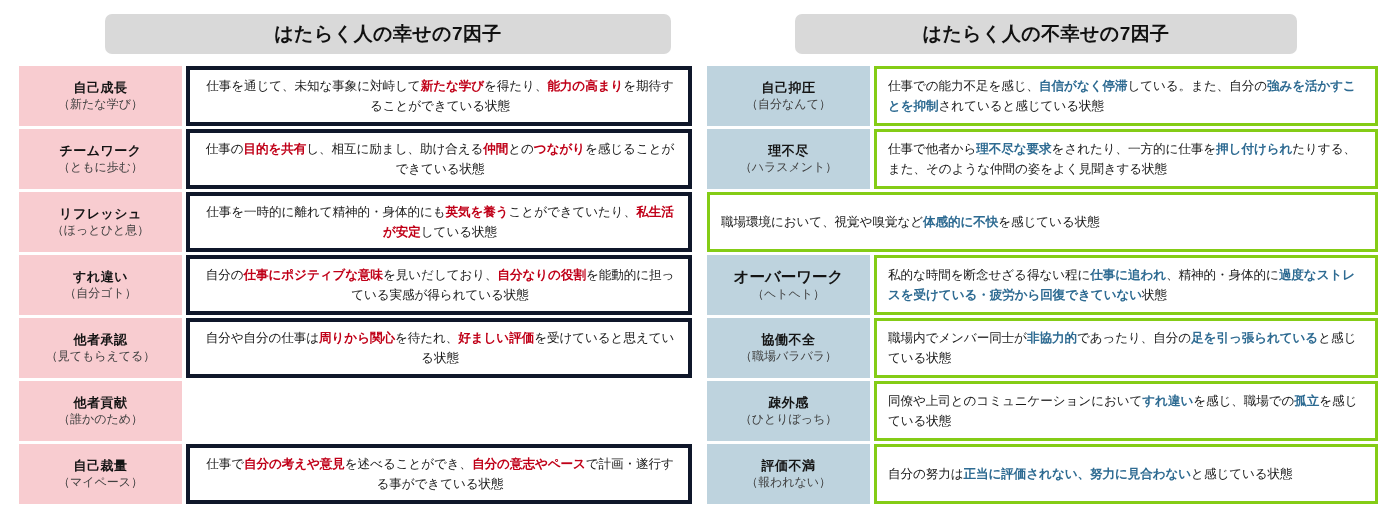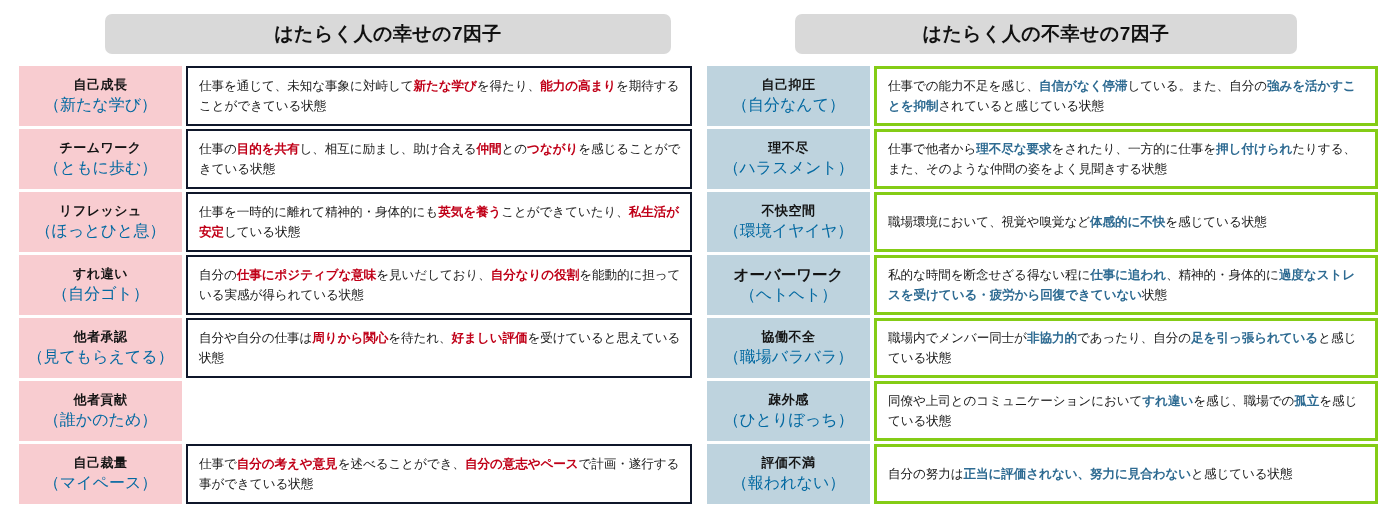--- a/index.html
+++ b/index.html
@@ -78,36 +78,36 @@
   .label-cell.blue { background: #bed3de; }
 
   .label-main {
     font-size: 13px;
     font-weight: bold;
     color: #141414;
     letter-spacing: 0.5px;
   }
   .label-main.narrow { font-size: 15.5px; letter-spacing: 0px; }
   .label-sub {
-    font-size: 16px;
-    color: #0369a1;
+    font-size: 12px;
+    color: #404040;
     margin-top: 3px;
     letter-spacing: 0px;
   }
 
   .desc-cell {
     box-sizing: border-box;
     flex: 1;
     margin-bottom: 3px;
     background: #ffffff;
     display: flex;
     align-items: center;
     padding: 6px 9px 6px 11px;
   }
-  .desc-cell.pink { border: 2px solid #0f172a; }
+  .desc-cell.pink { border: 4px solid #0f172a; text-align: center; }
   .desc-cell.blue { border: 3px solid #84cc16; }
 
   .desc-text {
     font-size: 12.6px;
     line-height: 1.62;
     color: #1a1a1a;
     letter-spacing: -0.1px;
   }
   .desc-text b.hl-red  { color: #c00018; font-weight: bold; }
   .desc-text b.hl-blue { color: #2e6b92; font-weight: bold; }
@@ -202,24 +202,20 @@
         <div class="row">
           <div class="label-cell blue">
             <div class="label-main">理不尽</div>
             <div class="label-sub">（ハラスメント）</div>
           </div>
           <div class="desc-cell blue">
             <div class="desc-text">仕事で他者から<b class="hl-blue">理不尽な要求</b>をされたり、一方的に仕事を<b class="hl-blue">押し付けられ</b>たりする、また、そのような仲間の姿をよく見聞きする状態</div>
           </div>
         </div>
         <div class="row">
-          <div class="label-cell blue">
-            <div class="label-main">不快空間</div>
-            <div class="label-sub">（環境イヤイヤ）</div>
-          </div>
           <div class="desc-cell blue">
             <div class="desc-text">職場環境において、視覚や嗅覚など<b class="hl-blue">体感的に不快</b>を感じている状態</div>
           </div>
         </div>
         <div class="row">
           <div class="label-cell blue">
             <div class="label-main narrow">オーバーワーク</div>
             <div class="label-sub">（ヘトヘト）</div>
           </div>
           <div class="desc-cell blue">

